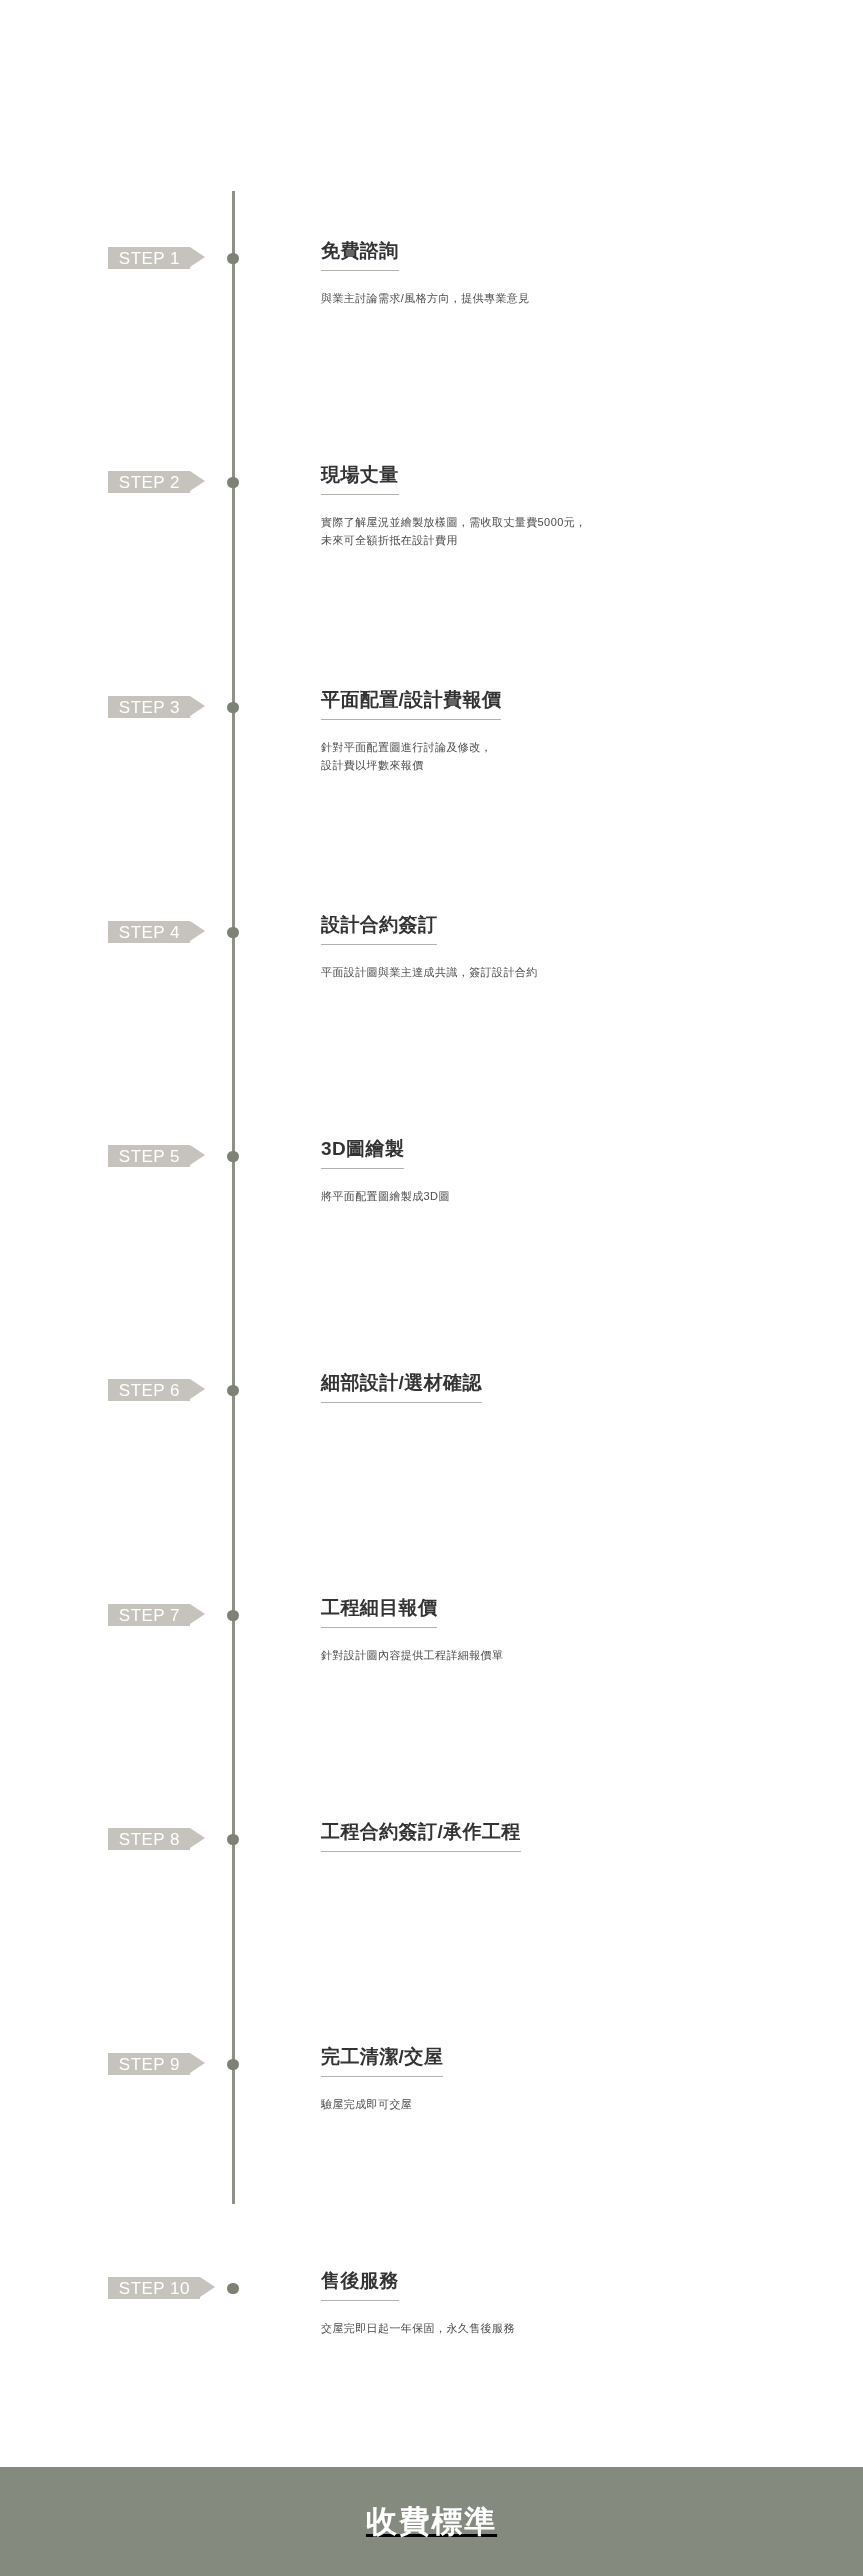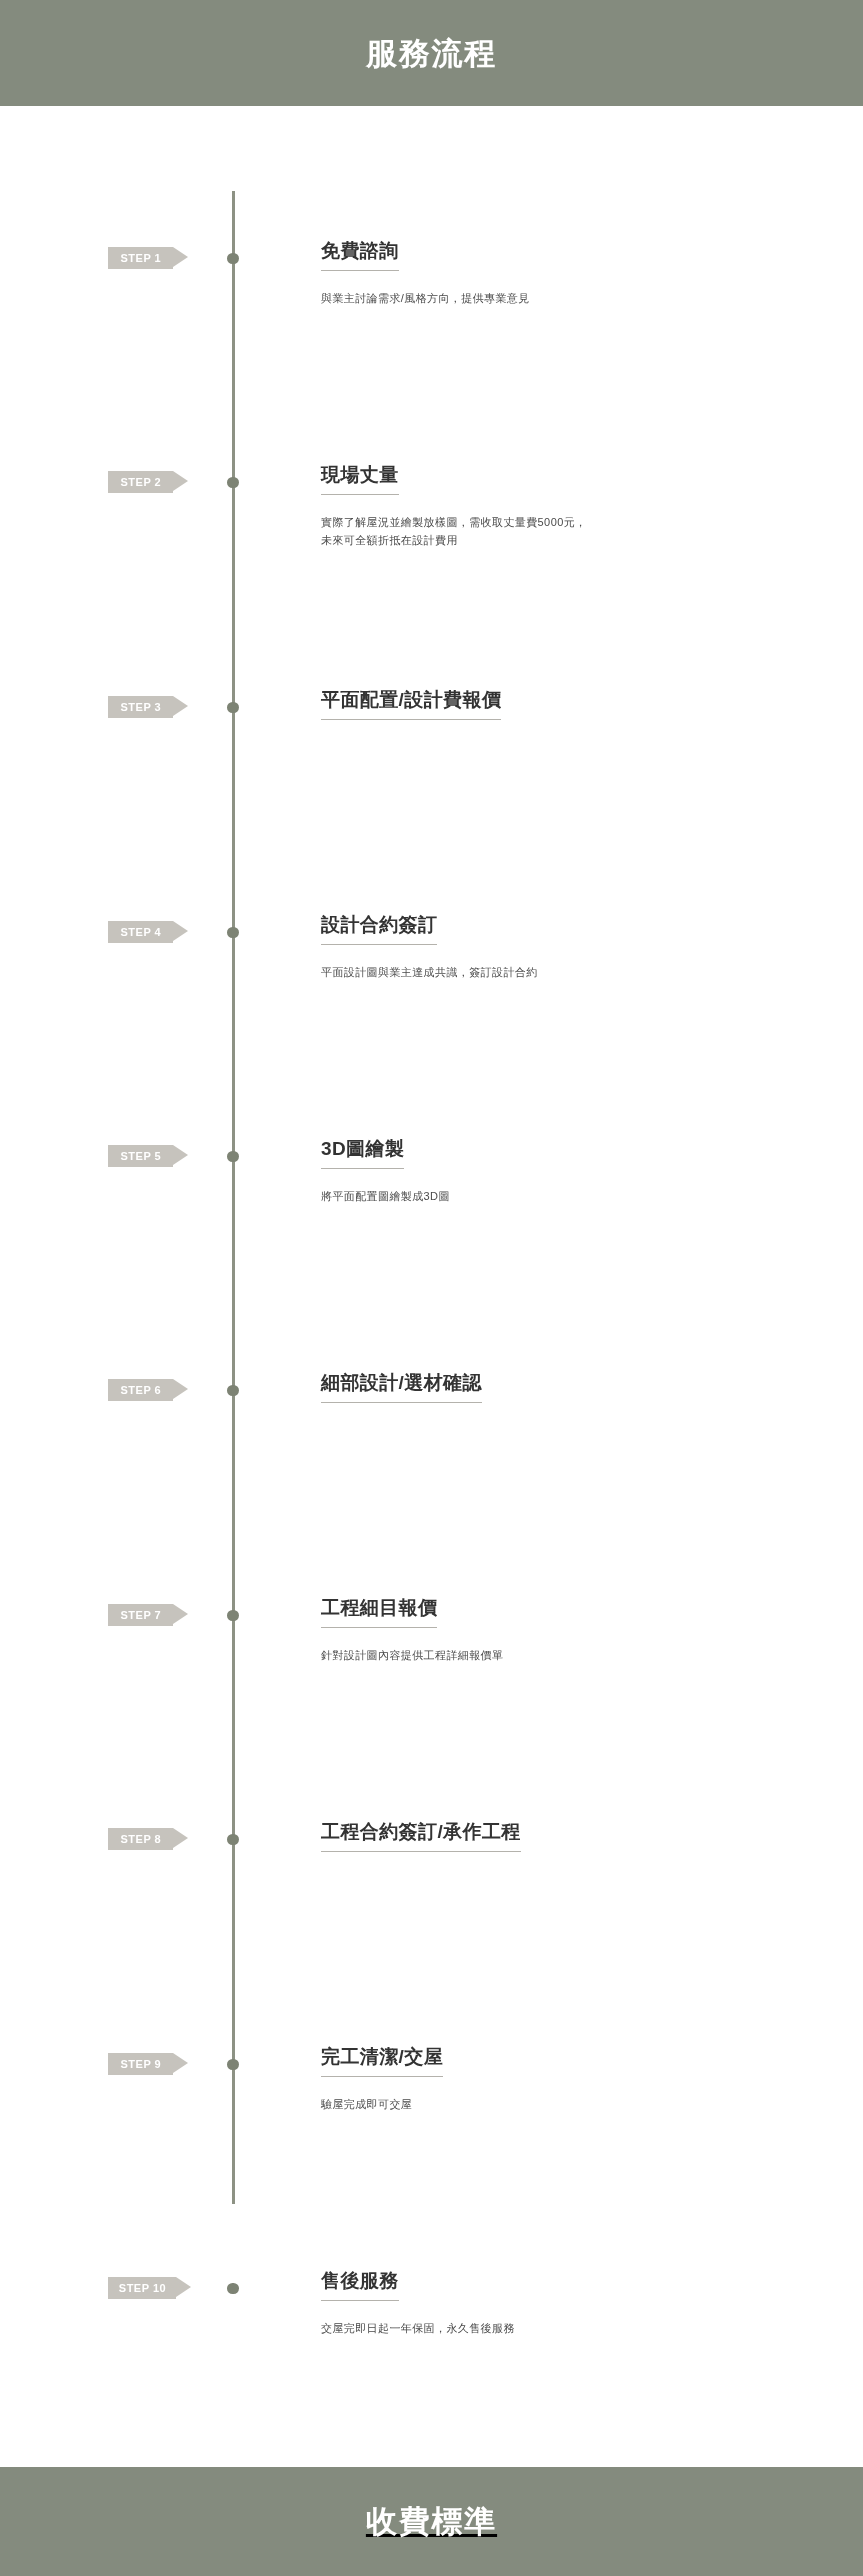--- a/index.html
+++ b/index.html
@@ -84,22 +84,22 @@
   }
   .step-badge-tip {
     width: 0;
     height: 0;
     border-top: 10.8px solid transparent;
     border-bottom: 10.8px solid transparent;
     border-left: 15.3px solid #c6c3bd;
   }
   .step-badge-label {
     color: #ffffff;
-    font-size: 11px;
-    font-weight: 700;
+    font-size: 17px;
+    font-weight: 400;
     letter-spacing: 0.5px;
     line-height: 1;
     white-space: nowrap;
   }
 
   .step-dot {
     position: absolute;
     left: 227px;
     top: -5.4px;
     width: 11.7px;
@@ -136,23 +136,20 @@
     line-height: 1.62;
     letter-spacing: 0.4px;
     white-space: pre-line;
   }
 </style>
 </head>
 <body>
 
 <div class="page">
 
-  <div class="banner banner-header">
-    <div class="banner-title">服務流程</div>
-  </div>
 
   <div class="timeline-line"></div>
 
   <div class="steps" id="steps-container">
       <div class="step" style="top: 258px;">
         <div class="step-badge">
           <div class="step-badge-body">
             <span class="step-badge-label">STEP 1</span>
           </div>
           <div class="step-badge-tip"></div>
@@ -172,21 +169,22 @@
 未來可全額折抵在設計費用</div></div>
       </div>
       <div class="step" style="top: 707px;">
         <div class="step-badge">
           <div class="step-badge-body">
             <span class="step-badge-label">STEP 3</span>
           </div>
           <div class="step-badge-tip"></div>
         </div>
         <div class="step-dot"></div>
-        <div class="step-content"><div class="step-title">平面配置/設計費報價</div></div>
+        <div class="step-content"><div class="step-title">平面配置/設計費報價</div><div class="step-desc">針對平面配置圖進行討論及修改，
+設計費以坪數來報價</div></div>
       </div>
       <div class="step" style="top: 932px;">
         <div class="step-badge">
           <div class="step-badge-body">
             <span class="step-badge-label">STEP 4</span>
           </div>
           <div class="step-badge-tip"></div>
         </div>
         <div class="step-dot"></div>
         <div class="step-content"><div class="step-title">設計合約簽訂</div><div class="step-desc">平面設計圖與業主達成共識，簽訂設計合約</div></div>

